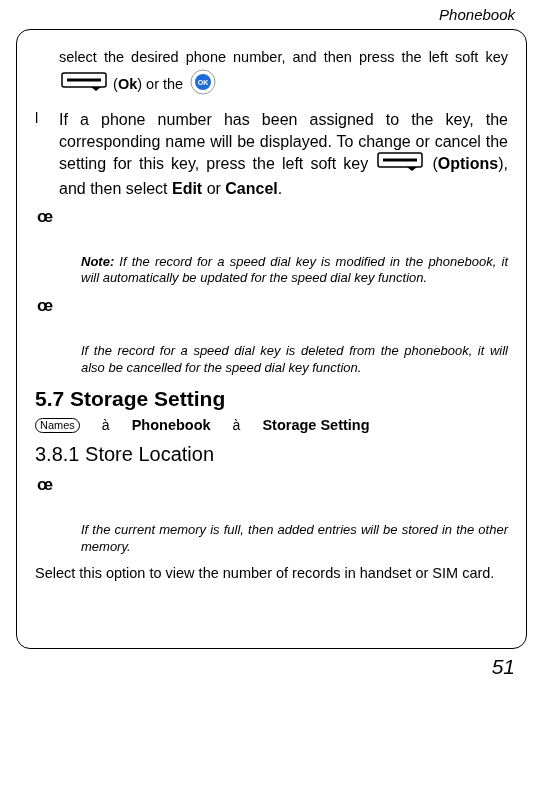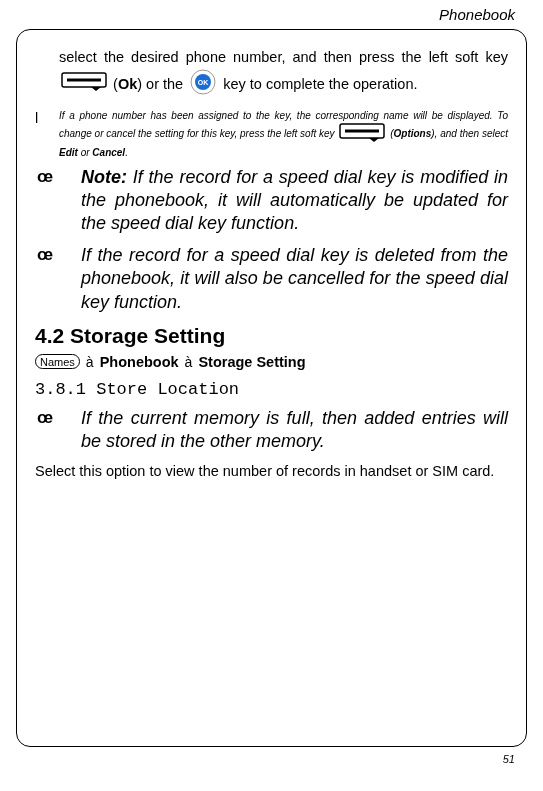--- a/index.html
+++ b/index.html
@@ -15,27 +15,27 @@
     font-style: italic;
     font-size: 15px;
     padding: 6px 28px 0 0;
     color: #000;
   }
   .content-frame {
     border: 1.5px solid #000;
     border-radius: 14px;
     margin: 6px 16px 0 16px;
     padding: 18px 18px 18px 18px;
-    height: 718px;
+    height: 620px;
     overflow: hidden;
   }
   .page-number {
     text-align: right;
     font-style: italic;
-    font-size: 11px;
+    font-size: 21px;
     padding: 6px 28px 0 0;
     margin-left: 32px;
   }
   .para {
     font-size: 14.5px;
     color: #000;
     text-align: justify;
     line-height: 1.35;
     margin-bottom: 8px;
   }
@@ -48,24 +48,23 @@
     margin-bottom: 6px;
   }
   .bullet {
     font-size: 14.5px;
     line-height: 1.35;
     width: 14px;
     flex-shrink: 0;
   }
   .bullet-text {
     flex: 1;
-    font-size: 10px;
+    font-size: 16px;
     text-align: justify;
     line-height: 1.35;
-    font-style: italic;
   }
   .softkey-icon {
     display: inline-block;
     vertical-align: middle;
     margin: 0 2px;
   }
   .ok-icon {
     display: inline-block;
     vertical-align: middle;
     margin: 0 2px;
@@ -81,49 +80,49 @@
     font-weight: bold;
     width: 36px;
     flex-shrink: 0;
     line-height: 1.2;
     position: relative;
     top: 1px;
   }
   .note-text {
     flex: 1;
     font-style: italic;
-    font-size: 18px;
+    font-size: 13px;
     text-align: justify;
     line-height: 1.3;
+    margin-top: 48px;
   }
   .h2 {
     font-size: 21px;
     font-weight: bold;
     margin: 10px 0 6px 0;
   }
   .nav-path {
     font-size: 14.5px;
     margin-bottom: 10px;
     display: flex;
     align-items: center;
-    gap: 4px;
+    gap: 20px;
   }
   .names-btn {
     display: inline-flex;
     border: 1px solid #000;
     border-radius: 9px;
     font-size: 11px;
     padding: 1px 4px;
     align-items: center;
     height: 15px;
   }
   .h3 {
-    font-size: 17px;
+    font-size: 20px;
     margin: 6px 0 8px 0;
-    font-family: Liberation Mono, monospace;
   }
   b { font-weight: bold; }
   i { font-style: italic; }
   .arrow { font-size: 14px; padding: 0 2px;}
 </style>
 </head>
 <body>
 
 <div class="page-header">
   <span>Phonebook</span>
@@ -141,21 +140,20 @@
       </svg>
     </span>
     <span> (</span><b>Ok</b><span>) or the </span>
     <span class="ok-icon">
       <svg width="28" height="28" viewBox="0 0 28 28">
         <circle cx="14" cy="14" r="12" fill="#fff" stroke="#999" stroke-width="1"></circle>
         <circle cx="14" cy="14" r="8" fill="#1a6dd6"></circle>
         <text x="14" y="17" font-size="7" fill="#fff" text-anchor="middle" font-family="Arial" font-weight="bold">OK</text>
       </svg>
     </span>
-    <span> key to complete the operation.</span>
   </div>
 
   <div class="bullet-row">
     <div class="bullet">l</div>
     <div class="bullet-text">
       <span>If a phone number has been assigned to the key, the corresponding name will be displayed. To change or cancel the setting for this key, press the left soft key </span>
       <span class="softkey-icon">
         <svg width="46" height="20" viewBox="0 0 46 20">
           <rect x="1" y="1" width="44" height="14" rx="2" fill="#fff" stroke="#000" stroke-width="1.5"></rect>
           <polygon points="30,15 40,15 35,19" fill="#000"></polygon>
@@ -171,21 +169,21 @@
     <div class="note-text">
       <b style="font-style:italic">Note:</b><span> If the record for a speed dial key is modified in the phonebook, it will automatically be updated for the speed dial key function.</span>
     </div>
   </div>
 
   <div class="note-row">
     <div class="note-marker">œ</div>
     <div class="note-text">If the record for a speed dial key is deleted from the phonebook, it will also be cancelled for the speed dial key function.</div>
   </div>
 
-  <div class="h2">4.2 Storage Setting</div>
+  <div class="h2">5.7 Storage Setting</div>
 
   <div class="nav-path">
     <span class="names-btn">
         <span>Names</span>
       </span>
     <span class="arrow">à</span>
     <b>Phonebook</b>
     <span class="arrow">à</span>
     <b>Storage Setting</b>
   </div>

